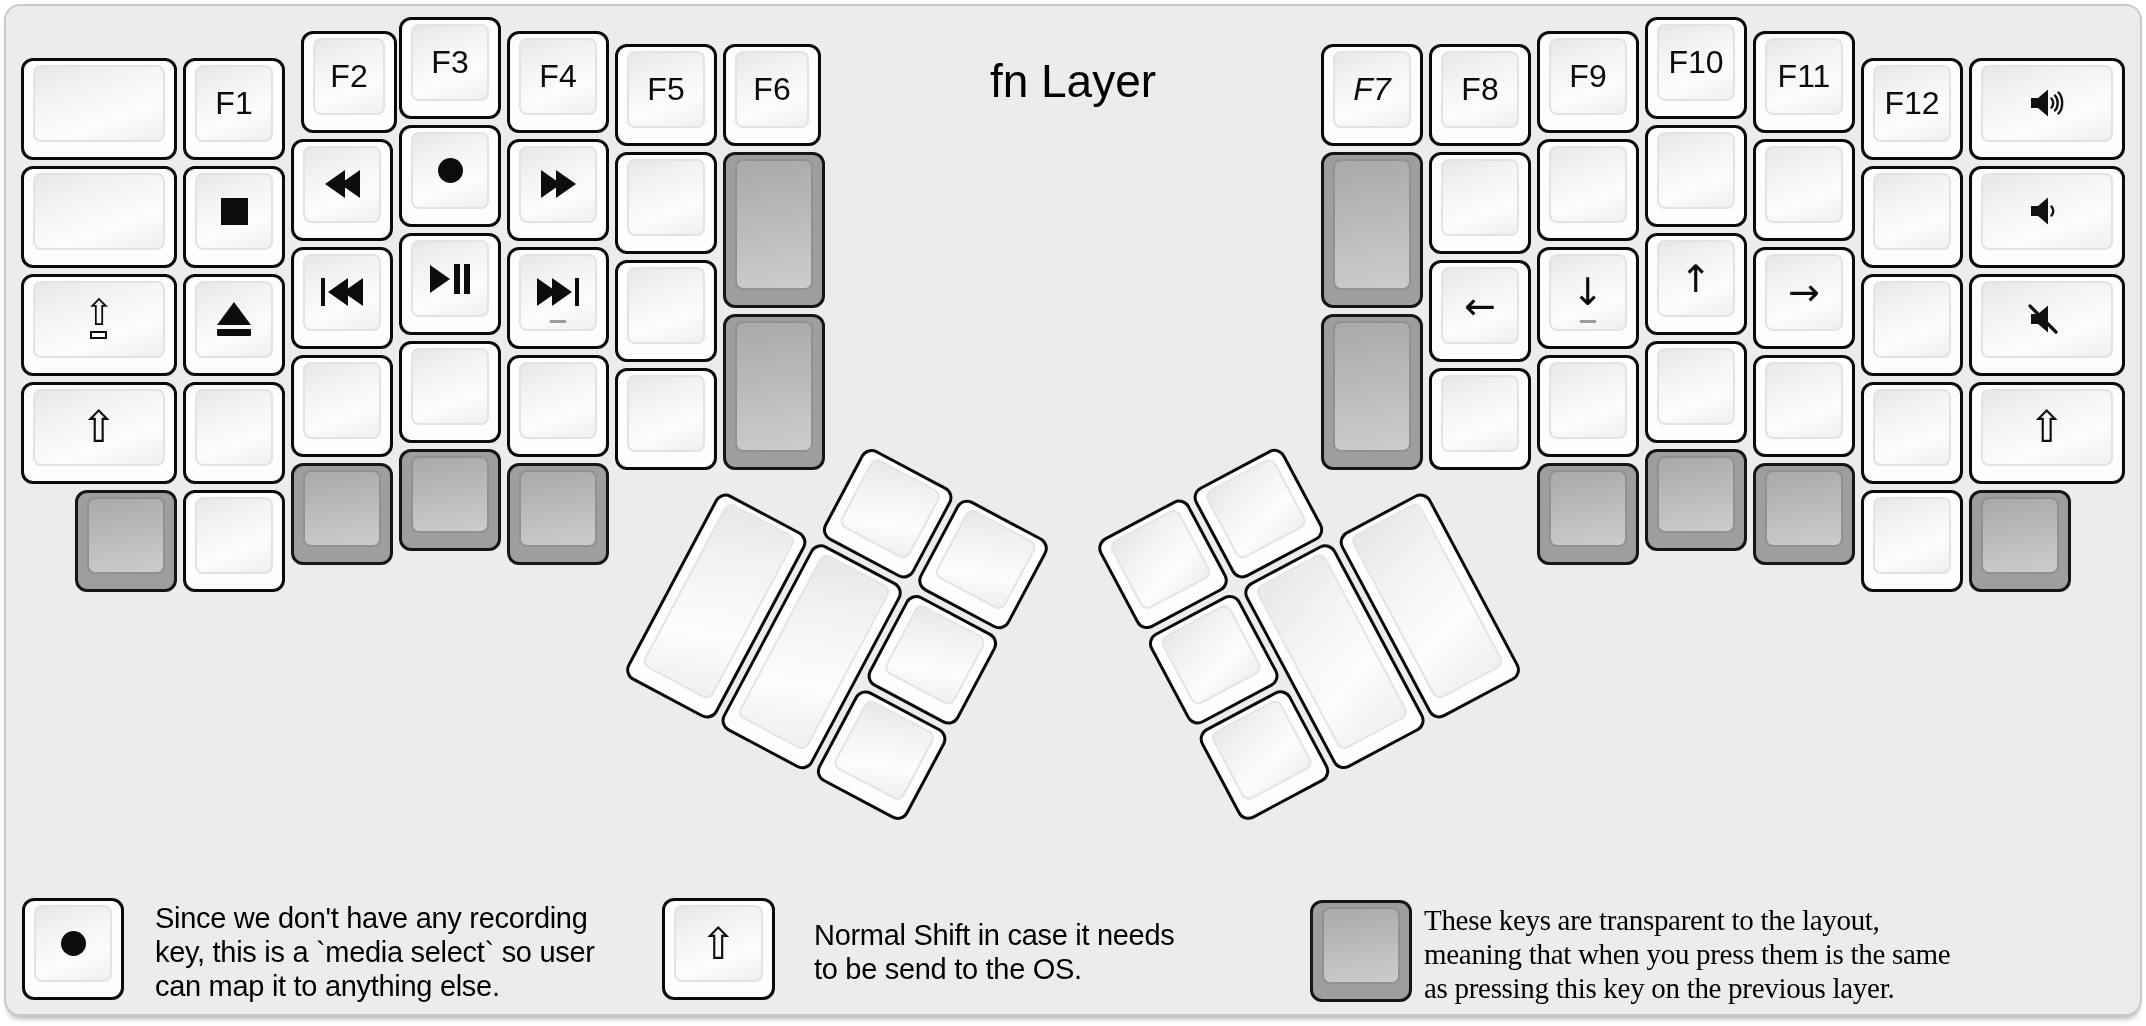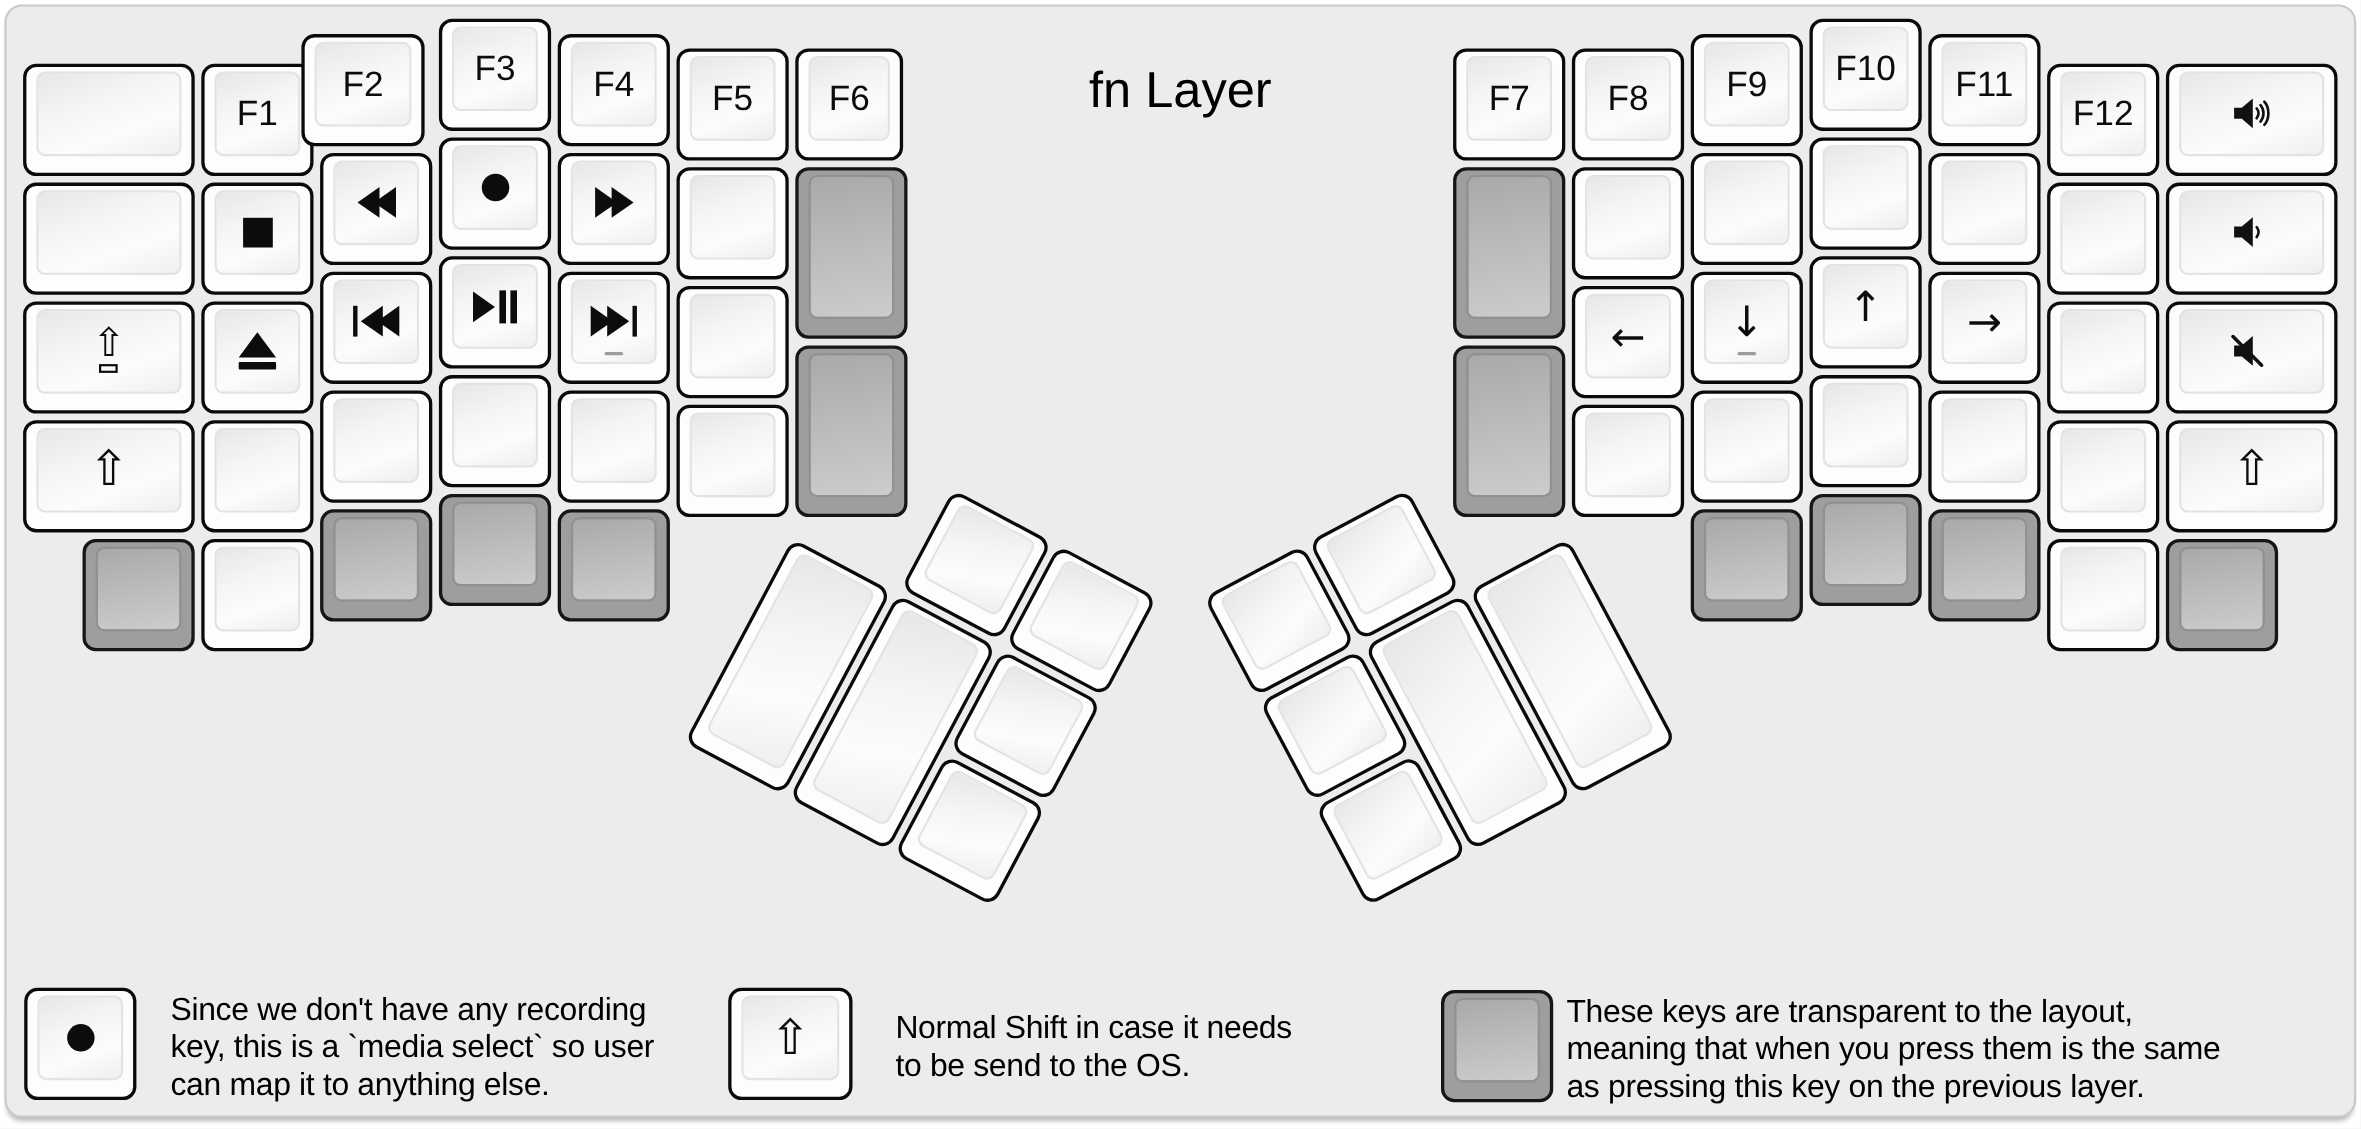--- a/index.html
+++ b/index.html
@@ -105,21 +105,21 @@
         <div class="ktop">
           <div class="ic ic-eject">
             <i class="tri-up"></i>
             <i class="ebar"></i>
           </div>
         </div>
       </div>
       <div class="key kwhite" style="left: 165px; top: 367.5px; width: 102px; height: 102px;">
         <div class="ktop"></div>
       </div>
-      <div class="key kwhite" style="left: 256px; top: 16.5px; width: 112px; height: 102px;">
+      <div class="key kwhite" style="left: 283px; top: 16.5px; width: 96px; height: 102px;">
         <div class="ktop">
           <span class="flabel">F2</span>
         </div>
       </div>
       <div class="key kwhite" style="left: 273px; top: 124.5px; width: 102px; height: 102px;">
         <div class="ktop">
           <div class="ic ic-rewind">
             <i class="tri tl"></i>
             <i class="tri tl ov"></i>
           </div>
@@ -222,21 +222,21 @@
         <div class="ktop"></div>
       </div>
       <div class="key kgray" style="left: 381px; top: 435px; width: 102px; height: 102px;">
         <div class="ktop"></div>
       </div>
       <div class="key kgray" style="left: 489px; top: 448.5px; width: 102px; height: 102px;">
         <div class="ktop"></div>
       </div>
     </div>
     <div class="kgroup" style="left: 1318px; top: 14px;">
-      <div class="key kwhite" style="left: 3px; top: 30px; width: 102px; height: 102px;">
+      <div class="key kwhite" style="left: 3px; top: 30px; width: 102px; height: 102px; font-style: italic;">
         <div class="ktop">
           <span class="flabel">F7</span>
         </div>
       </div>
       <div class="key kgray" style="left: 3px; top: 138px; width: 102px; height: 156px;">
         <div class="ktop"></div>
       </div>
       <div class="key kgray" style="left: 3px; top: 300px; width: 102px; height: 156px;">
         <div class="ktop"></div>
       </div>
@@ -442,17 +442,17 @@
           </div>
         </div>
       </div>
       <div class="legend-text" style="left: 814px; top: 918px;">Normal Shift in case it needs
 to be send to the OS.</div>
     </div>
     <div>
       <div class="key kgray" style="left: 1310px; top: 900px; width: 102px; height: 102px;">
         <div class="ktop"></div>
       </div>
-      <div class="legend-text" style="left: 1424px; top: 903px;">These keys are transparent to the layout,
+      <div class="legend-text" style="left: 1424px; top: 903px; font-family: Liberation Serif, serif;">These keys are transparent to the layout,
 meaning that when you press them is the same
 as pressing this key on the previous layer.</div>
     </div>
   </div>
 
 </body></html>

